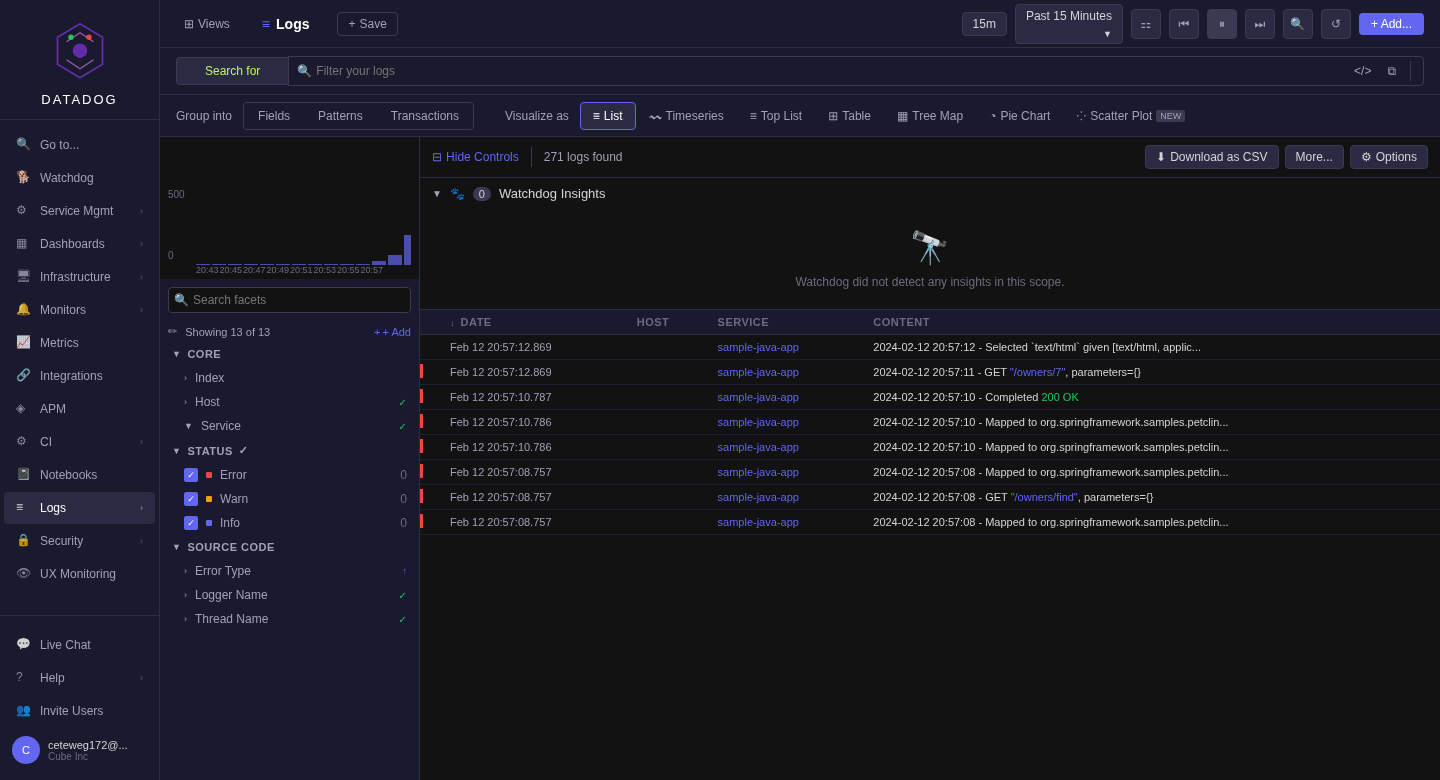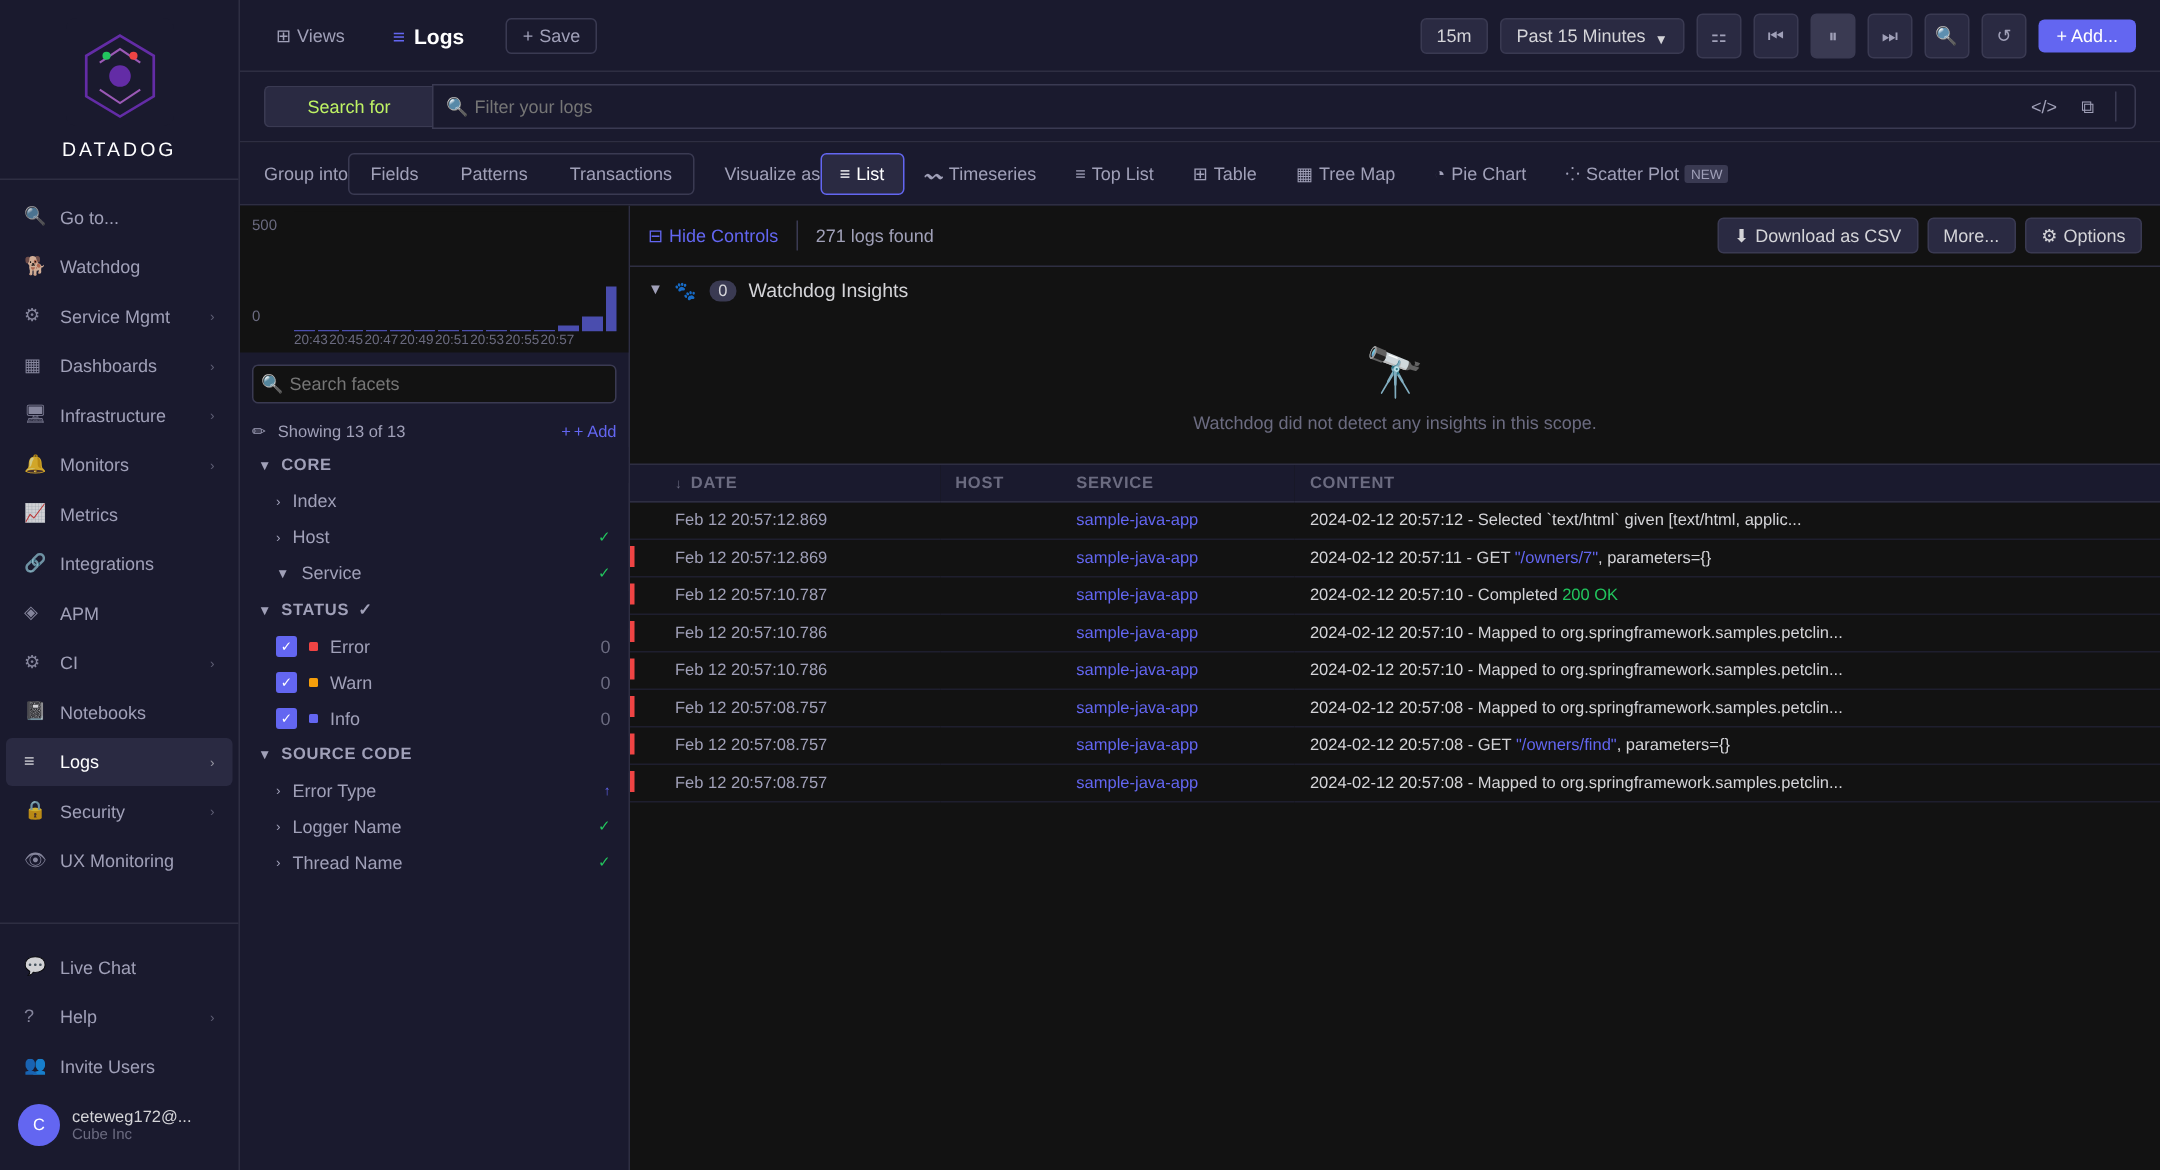--- a/index.html
+++ b/index.html
@@ -28,21 +28,21 @@
     .main { flex: 1; background: #121212; display: flex; flex-direction: column; overflow: hidden; }
 
     
     .topbar { display: flex; align-items: center; gap: 8px; padding: 0 16px; height: 48px; background: #1a1a2e; border-bottom: 1px solid #2e2e42; flex-shrink: 0; }
     .topbar-left { display: flex; align-items: center; gap: 16px; }
     .topbar-views { display: flex; align-items: center; gap: 4px; color: #a0a0b8; cursor: pointer; padding: 4px 8px; border-radius: 4px; }
     .topbar-logs { display: flex; align-items: center; gap: 6px; color: #fff; font-weight: 600; font-size: 14px; padding: 4px 8px; }
     .topbar-save { display: flex; align-items: center; gap: 4px; color: #a0a0b8; cursor: pointer; padding: 4px 10px; border-radius: 4px; border: 1px solid #3a3a52; margin-left: 4px; }
     .topbar-right { margin-left: auto; display: flex; align-items: center; gap: 8px; }
     .time-badge { background: #2a2a42; color: #d4d4d8; padding: 4px 10px; border-radius: 4px; font-size: 12px; border: 1px solid #3a3a52; cursor: pointer; }
-    .time-range { display: flex; align-items: flex-end; gap: 6px; background: #2a2a42; padding: 4px 10px; border-radius: 4px; border: 1px solid #3a3a52; cursor: pointer; }
+    .time-range { display: flex; align-items: flex-end; gap: 6px; background: #2a2a42; padding: 4px 10px; border-radius: 4px; border: 1px solid #3a3a52; cursor: pointer; flex-direction: column; }
     .icon-btn { width: 30px; height: 30px; display: flex; align-items: center; justify-content: center; background: #2a2a42; border-radius: 4px; cursor: pointer; border: 1px solid #3a3a52; color: #a0a0b8; }
     .add-btn { display: flex; align-items: center; gap: 4px; background: #6366f1; color: #fff; padding: 4px 12px; border-radius: 4px; cursor: pointer; font-size: 12px; }
 
     
     .search-bar { display: flex; align-items: center; padding: 8px 16px; background: #1a1a2e; border-bottom: 1px solid #2e2e42; flex-shrink: 0; }
     .search-for-label { color: #bef264; padding: 6px 28px; border: 1px solid #3a3a52; border-right: none; border-radius: 4px 0 0 4px; background: #2a2a42; white-space: nowrap; }
     .search-input-wrap { flex: 1; display: flex; align-items: center; background: #1a1a2e; border: 1px solid #3a3a52; border-radius: 0 4px 4px 0; padding: 4px 8px; }
     .search-input-wrap input { background: transparent; border: none; outline: none; color: #d4d4d8; font-size: 12px; flex: 1; }
     .search-icons { display: flex; align-items: center; gap: 4px; margin-left: auto; }
     .search-icon-btn { color: #a0a0b8; cursor: pointer; padding: 2px 6px; }
@@ -270,21 +270,21 @@
       <span style="color:#6b6b80;margin-right:4px">🔍</span>
       <input type="text" placeholder="Filter your logs" style="">
       <div class="search-icons">
         <span class="search-icon-btn">&lt;/&gt;</span>
         <span class="search-icon-btn">⧉</span>
         <span class="divider-v"></span>
       </div>
     </div>
   </div>
 
-  <div class="tabs-row" style="padding: 6px 16px; display:flex; align-items:center; gap:0; background:#1a1a2e; border-bottom:1px solid #2e2e42; flex-shrink:0;">
+  <div class="tabs-row" style="padding: 6px 16px; display:flex; align-items:center; gap:11px; background:#1a1a2e; border-bottom:1px solid #2e2e42; flex-shrink:0;">
     <span style="color:#a0a0b8;font-size:12px">Group into</span>
     <div class="group-into-tabs">
       <span class="group-tab">Fields</span>
       <span class="group-tab">Patterns</span>
       <span class="group-tab">Transactions</span>
     </div>
     <span style="color:#a0a0b8;font-size:12px;margin-left:8px">Visualize as</span>
     <div class="viz-tabs">
       <span class="viz-tab active">
         <span>≡</span>
@@ -316,21 +316,21 @@
         <span class="new-badge">NEW</span>
       </span>
     </div>
   </div>
 
   <div class="content-area">
 
     <div class="left-panel">
 
       <div class="chart-container">
-        <div style="display:flex; align-items:flex-start;">
+        <div style="display:flex; align-items:flex-start;margin-top:44px;">
           <div style="display:flex;flex-direction:column;justify-content:space-between;height:80px;padding:4px 0;font-size:10px;color:#6b6b80;width:28px;">
             <span>500</span>
             <span>0</span>
           </div>
           <svg width="232" height="80" style="flex:1;">
             <rect x="0" y="0" width="232" height="80" fill="#121212"></rect>
 
             <rect x="0" y="79" width="14" height="1" fill="#6366f1" opacity="0.7"></rect>
             <rect x="16" y="79" width="14" height="1" fill="#6366f1" opacity="0.7"></rect>
             <rect x="32" y="79" width="14" height="1" fill="#6366f1" opacity="0.7"></rect>

